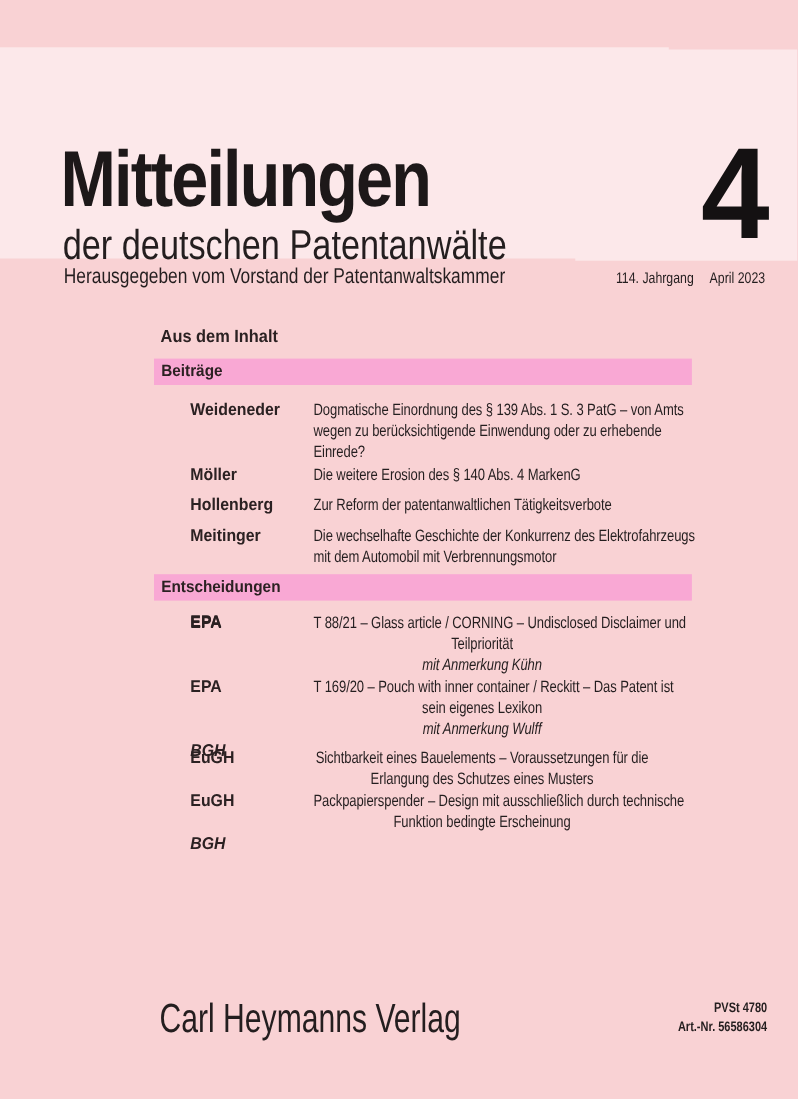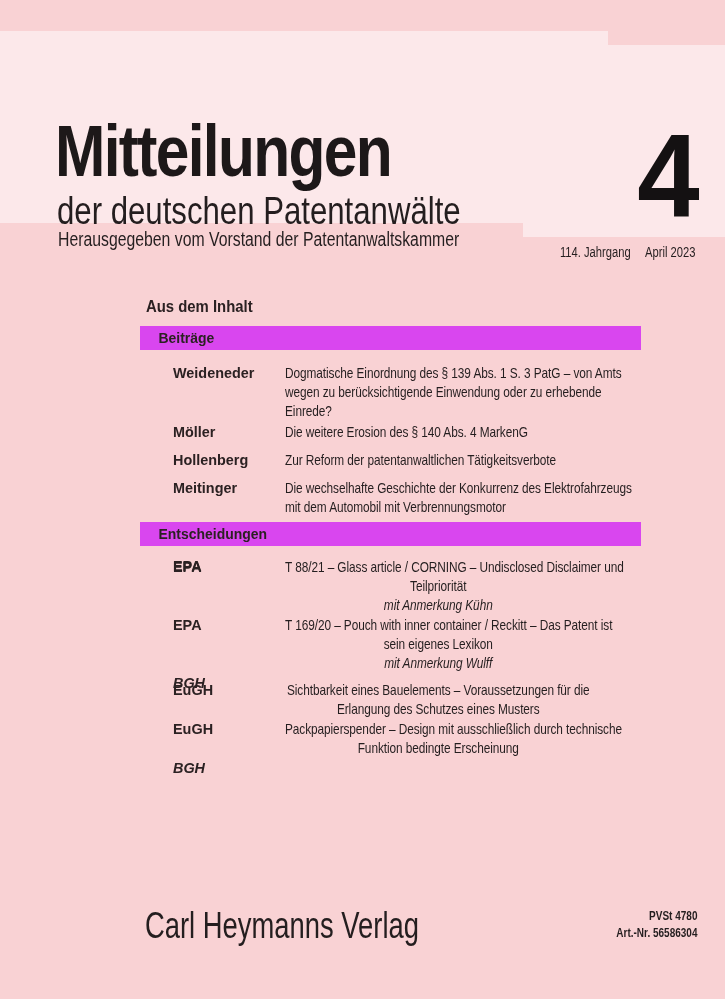--- a/index.html
+++ b/index.html
@@ -1,40 +1,40 @@
 <!DOCTYPE html>
 <html><head>
 <meta charset="utf-8">
 <style>
   html,body{margin:0;padding:0;}
   body{width:725px;height:999px;background:#f9d2d4;font-family:"Liberation Sans",sans-serif;color:#241e1f;}
   .page{position:relative;width:725px;height:999px;overflow:hidden;background:#f9d2d4;}
 
   
   .panel{position:absolute;background:#fce8ea;}
-  .panel-left{left:0;top:31px;width:608px;height:192px;}
+  .panel-left{left:0;top:43px;width:608px;height:192px;}
   .panel-right{left:523px;top:45px;width:202px;height:192px;}
 
   .journal-title{position:absolute;left:55px;top:84px;font-size:72px;line-height:72px;font-weight:bold;
     letter-spacing:-2px;transform:scaleX(0.84);transform-origin:left top;white-space:nowrap;color:#1d1819;}
   .journal-subtitle{position:absolute;left:57px;top:158px;font-size:38px;line-height:44px;
     transform:scaleX(0.82);transform-origin:left top;white-space:nowrap;color:#241e1f;}
   .publisher-line{position:absolute;left:58px;top:197px;font-size:19.5px;line-height:23px;
     transform:scaleX(0.81);transform-origin:left top;white-space:nowrap;color:#241e1f;}
 
   .issue-number{position:absolute;right:25px;top:72px;font-size:118px;line-height:118px;font-weight:bold;
     color:#141112;transform:scaleX(0.95);transform-origin:right top;}
   .issue-meta{position:absolute;right:29px;top:199px;font-size:14px;line-height:17px;white-space:nowrap;
     transform:scaleX(0.8);transform-origin:right top;color:#241e1f;}
   .issue-meta .gap{display:inline-block;width:18px;}
 
   
   .contents-heading{position:absolute;left:146px;top:297px;font-size:16px;line-height:19px;font-weight:bold;
     transform:scaleX(0.93);transform-origin:left top;white-space:nowrap;color:#2b2122;}
-  .section-bar{position:absolute;left:140px;width:489px;height:24px;background:#d946ef;padding-left:12px;}
+  .section-bar{position:absolute;left:140px;width:489px;height:24px;background:#f9a8d4;}
   .bar-beitraege{top:326px;}
   .bar-entscheidungen{top:522px;}
   .section-bar .bar-label{padding-left:7px;font-size:15px;line-height:24px;font-weight:bold;
     transform:scaleX(0.93);transform-origin:left top;white-space:nowrap;color:#2b2122;}
 
   .rows{position:absolute;left:146px;width:500px;margin-left:27px;}
   .rows-beitraege{top:363px;}
   .rows-entscheidungen{top:556px;text-align:center;}
   .row{position:relative;}
   .rows-beitraege .row.multi{margin-bottom:2px;}

